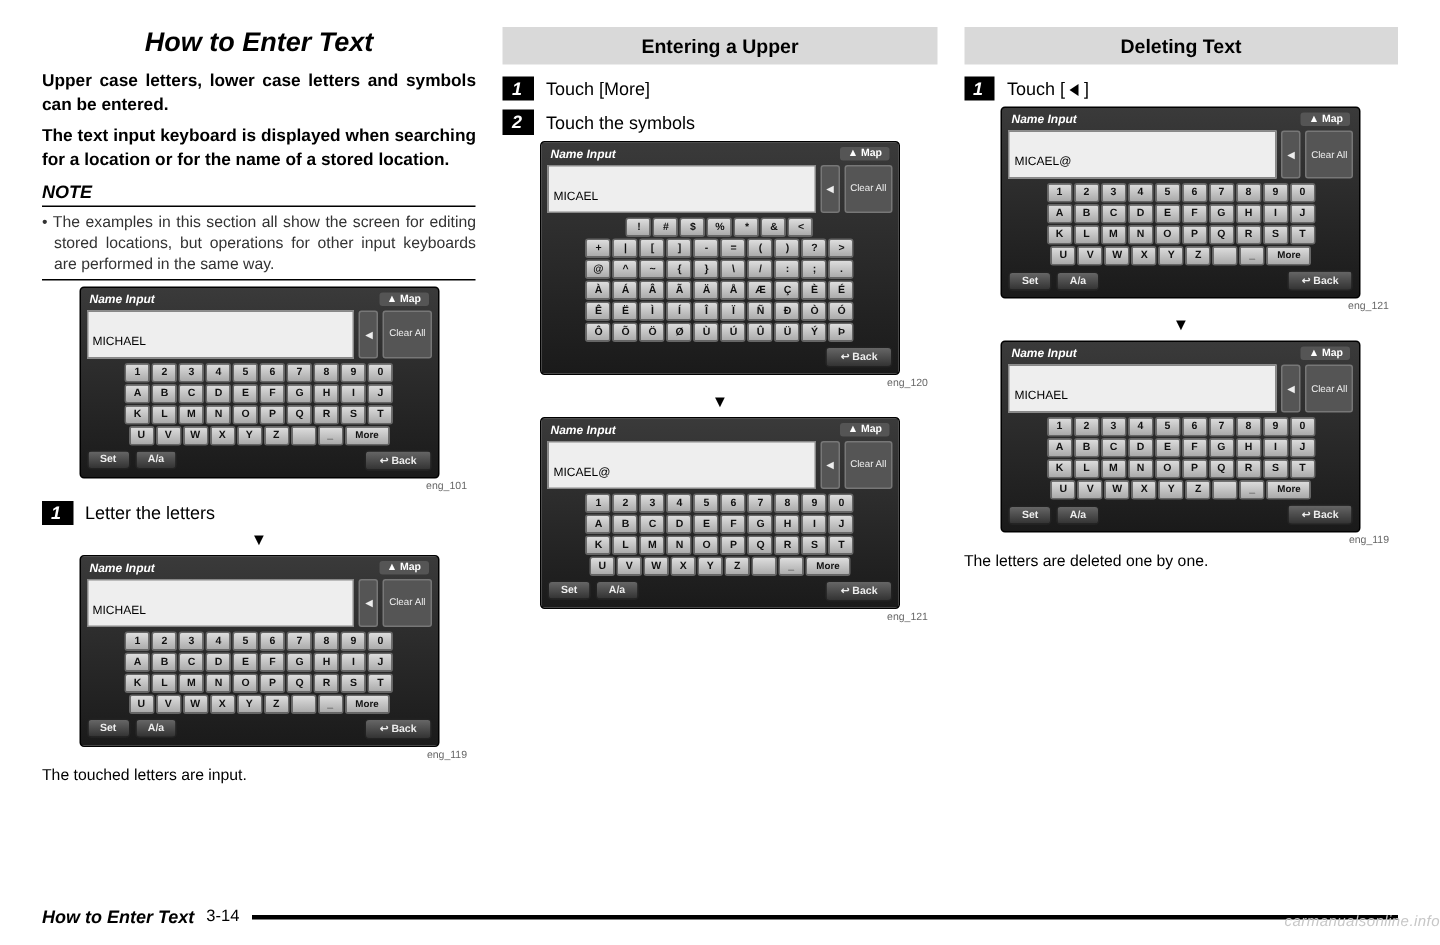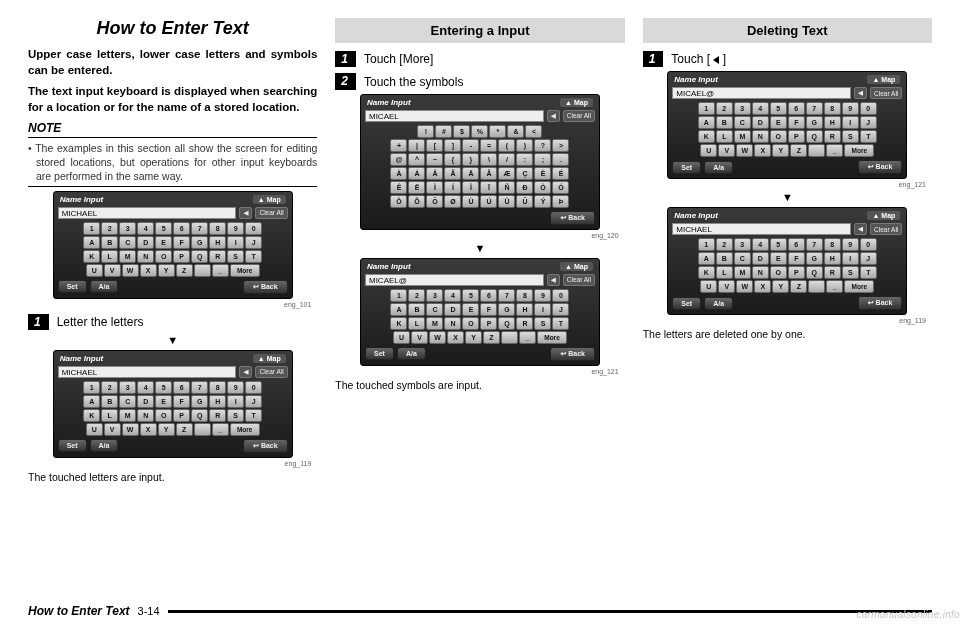--- a/index.html
+++ b/index.html
@@ -127,21 +127,21 @@
   .kbd-input {
     display: flex;
     gap: 3px;
     margin-bottom: 3px;
   }
   .kbd-field {
     flex: 1;
     background: #eee;
     border: 1px solid #888;
     font-size: 8px;
-    padding: 1px 3px;
+    padding: 15px 3px;
     height: 12px;
     line-height: 10px;
     overflow: hidden;
   }
   .kbd-small-btn {
     background: #555;
     color: #eee;
     border: 1px solid #777;
     font-size: 6.5px;
     padding: 0 3px;
@@ -390,21 +390,21 @@
           <div class="kbtn">A/a</div>
         </div>
         <div class="kbtn back">↩ Back</div>
       </div>
     </div>
     <div class="caption">eng_119</div>
     <p class="body-small">The touched letters are input.</p>
   </div>
 
   <div class="col">
-    <div class="section-bar" style="margin-top:0">Entering a Input</div>
+    <div class="section-bar" style="margin-top:0">Entering a Upper</div>
 
     <div class="step">
       <span class="step-num">1</span>
       <span class="step-text">Touch [More]</span>
     </div>
     <div class="step">
       <span class="step-num">2</span>
       <span class="step-text">Touch the symbols</span>
     </div>
 
@@ -558,21 +558,20 @@
       </div>
       <div class="kbd-bottom">
         <div class="kbd-bottom-left">
           <div class="kbtn">Set</div>
           <div class="kbtn">A/a</div>
         </div>
         <div class="kbtn back">↩ Back</div>
       </div>
     </div>
     <div class="caption">eng_121</div>
-    <p class="body-small">The touched symbols are input.</p>
   </div>
 
   <div class="col">
     <div class="section-bar" style="margin-top:0">Deleting Text</div>
 
     <div class="step">
       <span class="step-num">1</span>
       <span class="step-text">
         <span>Touch [ </span><span class="back-tri"></span><span> ]</span>
       </span>

